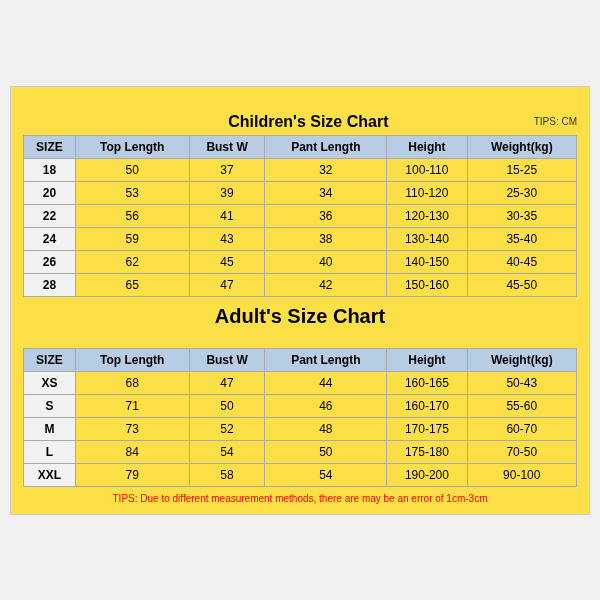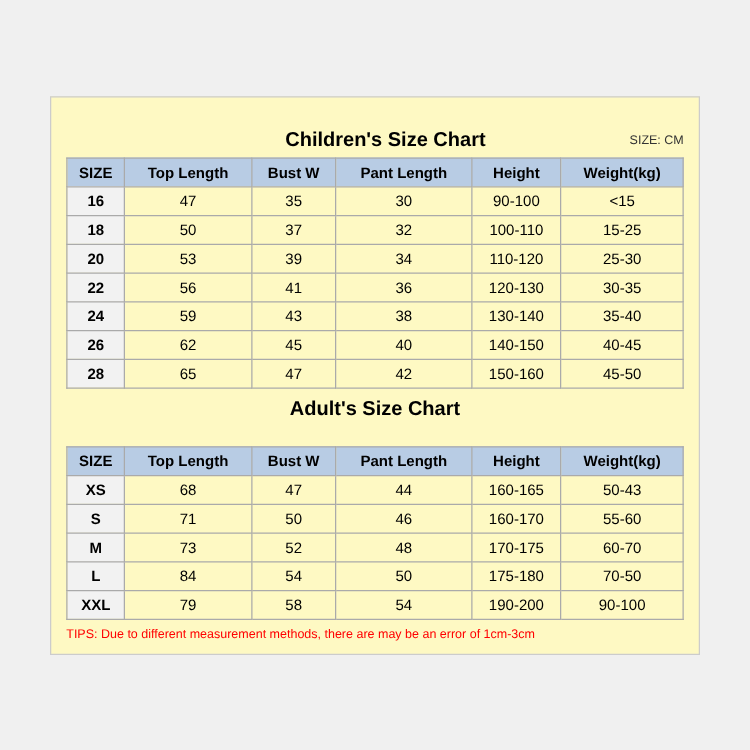--- a/index.html
+++ b/index.html
@@ -6,23 +6,23 @@
     body {
       width: 600px;
       height: 600px;
       display: flex;
       align-items: center;
       justify-content: center;
       background: #f0f0f0;
       font-family: Arial, sans-serif;
     }
     .chart-container {
-      background: #fef9c3;
+      background: #fde047;
       border: 1px solid #ccc;
-      width: 520px;
+      width: 580px;
       padding: 26px 12px 10px 12px;
     }
     .section-title-row {
       display: flex;
       align-items: center;
       justify-content: space-between;
       margin-bottom: 4px;
     }
     .section-title {
       font-size: 16px;
@@ -48,63 +48,56 @@
     .header-row th {
       background-color: #b8cce4;
       font-weight: bold;
       font-size: 12px;
     }
     .size-col {
       font-weight: bold;
       background-color: #f2f2f2;
     }
     .adult-section-title {
-      font-size: 16px;
+      font-size: 20px;
       font-weight: bold;
       text-align: center;
       margin-top: 8px;
       margin-bottom: 20px;
     }
     .tips-row {
       margin-top: 6px;
       font-size: 10px;
       color: red;
+      text-align: center;
     }
   </style>
 </head>
 <body>
 
 <div class="chart-container">
 
   <div class="section-title-row">
     <div style="width:60px"></div>
     <div class="section-title">Children's Size Chart</div>
-    <div class="unit-label">SIZE: CM</div>
+    <div class="unit-label">TIPS: CM</div>
   </div>
 
   <table>
     <thead>
       <tr class="header-row">
         <th>SIZE</th>
         <th>Top Length</th>
         <th>Bust W</th>
         <th>Pant Length</th>
         <th>Height</th>
         <th>Weight(kg)</th>
       </tr>
     </thead>
     <tbody id="children-tbody">
-    <tr>
-          <td class="size-col">16</td>
-          <td>47</td>
-          <td>35</td>
-          <td>30</td>
-          <td>90-100</td>
-          <td>&lt;15</td>
-        </tr>
         <tr>
           <td class="size-col">18</td>
           <td>50</td>
           <td>37</td>
           <td>32</td>
           <td>100-110</td>
           <td>15-25</td>
         </tr>
         <tr>
           <td class="size-col">20</td>

